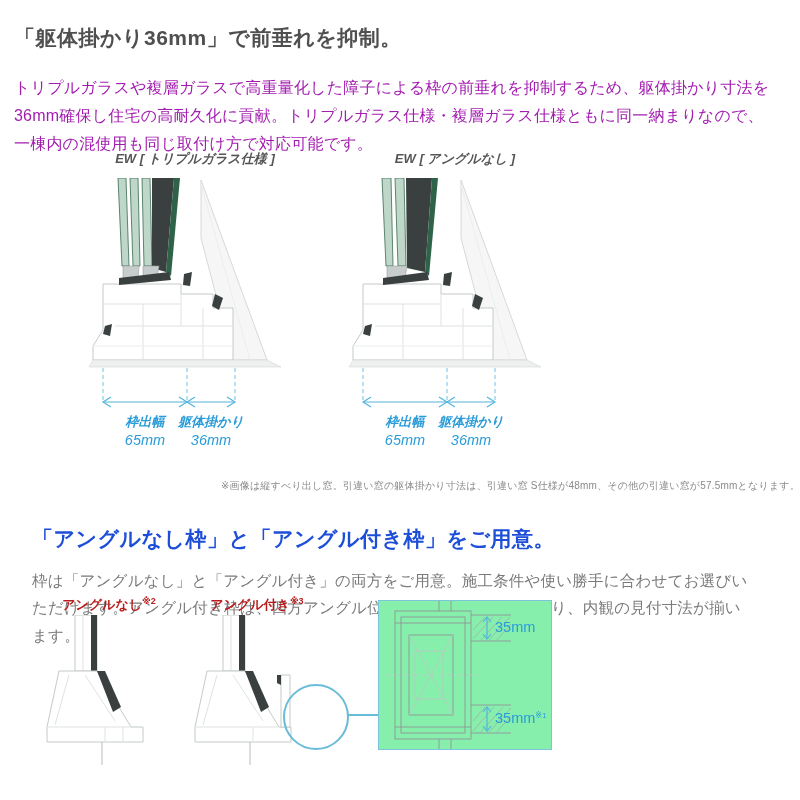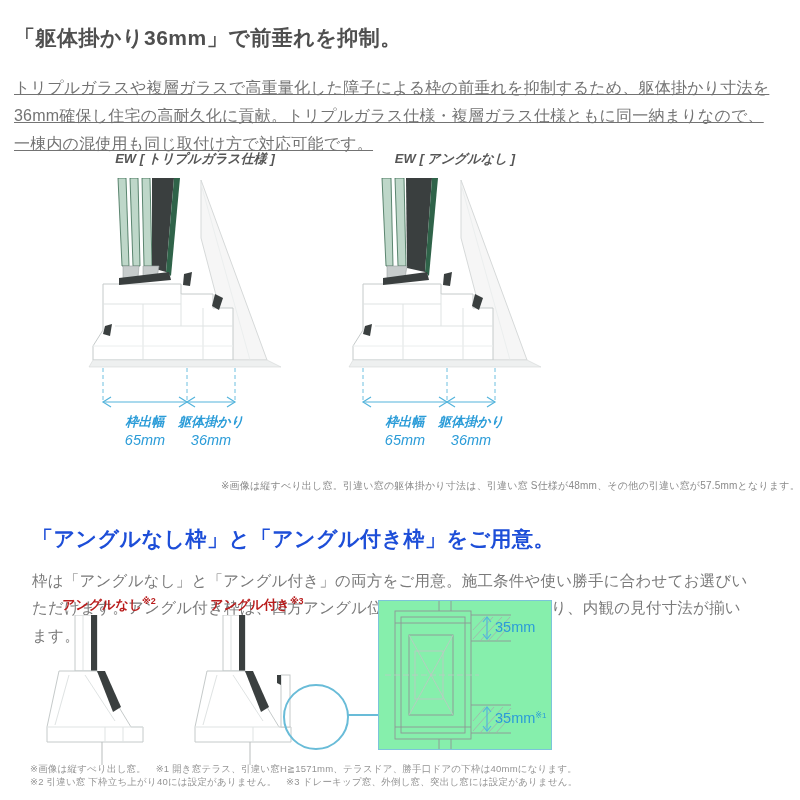--- a/index.html
+++ b/index.html
@@ -1,21 +1,21 @@
 <!DOCTYPE html>
 <html><head>
 <meta charset="utf-8">
 <style>
   html,body{margin:0;padding:0;background:#fff;}
   .page{position:relative;width:800px;height:800px;background:#ffffff;overflow:hidden;
         font-family:"Liberation Sans","DejaVu Sans",sans-serif;color:#4d4d4d;}
   .abs{position:absolute;}
   .h1{left:14px;top:10px;font-size:21px;font-weight:bold;color:#4f4f4f;letter-spacing:.5px;}
   .h2{left:32px;top:508px;font-size:21px;font-weight:bold;color:#1d4ed8;letter-spacing:.5px;}
-  .p1{left:14px;top:58px;width:762px;font-size:16px;line-height:1.75;color:#737373;letter-spacing:.2px;text-decoration:underline;}
+  .p1{left:14px;top:58px;width:762px;font-size:16px;line-height:1.75;color:#a21caf;letter-spacing:.2px;}
   .p2{left:32px;top:551px;width:716px;font-size:15.5px;line-height:1.8;color:#7a7a7a;letter-spacing:.2px;}
   sup{font-size:9px;vertical-align:super;line-height:0;}
   .fig{position:absolute;width:220px;font-style:italic;}
   .fig .cap{text-align:center;font-size:13px;font-weight:bold;color:#565656;height:18px;}
   .fig svg{display:block;margin-top:10px;}
   .figA{position:absolute;width:128px;}
   .figA .cap{text-align:center;font-size:13px;font-weight:bold;color:#b91c1c;height:16px;}
   .figA svg{display:block;margin-top:3px;}
   .note{left:0;right:0;top:469px;text-align:right;font-size:10px;color:#8a8a8a;letter-spacing:.2px;}
   .footnotes{left:30px;top:762px;font-size:9.5px;line-height:1.4;color:#949494;letter-spacing:.2px;}
@@ -228,18 +228,14 @@
       </g>
       <g>
         <line class="dim" x1="108" y1="106" x2="108" y2="130"></line>
         <polyline class="dim" points="104,111 108,106 112,111"></polyline>
         <polyline class="dim" points="104,125 108,130 112,125"></polyline>
         <text x="116" y="122" text-anchor="start"><tspan class="dimval">35mm</tspan><tspan dy="-5" style="font-size:8px;fill:#2b9cd8;">※1</tspan></text>
       </g>
     </svg>
   </div>
 
-  <div class="abs footnotes">
-    <div>※画像は縦すべり出し窓。　※1 開き窓テラス、引違い窓H≧1571mm、テラスドア、勝手口ドアの下枠は40mmになります。</div>
-    <div>※2 引違い窓 下枠立ち上がり40には設定がありません。　※3 ドレーキップ窓、外倒し窓、突出し窓には設定がありません。</div>
-  </div>
 
 </div>
 
 </body></html>

